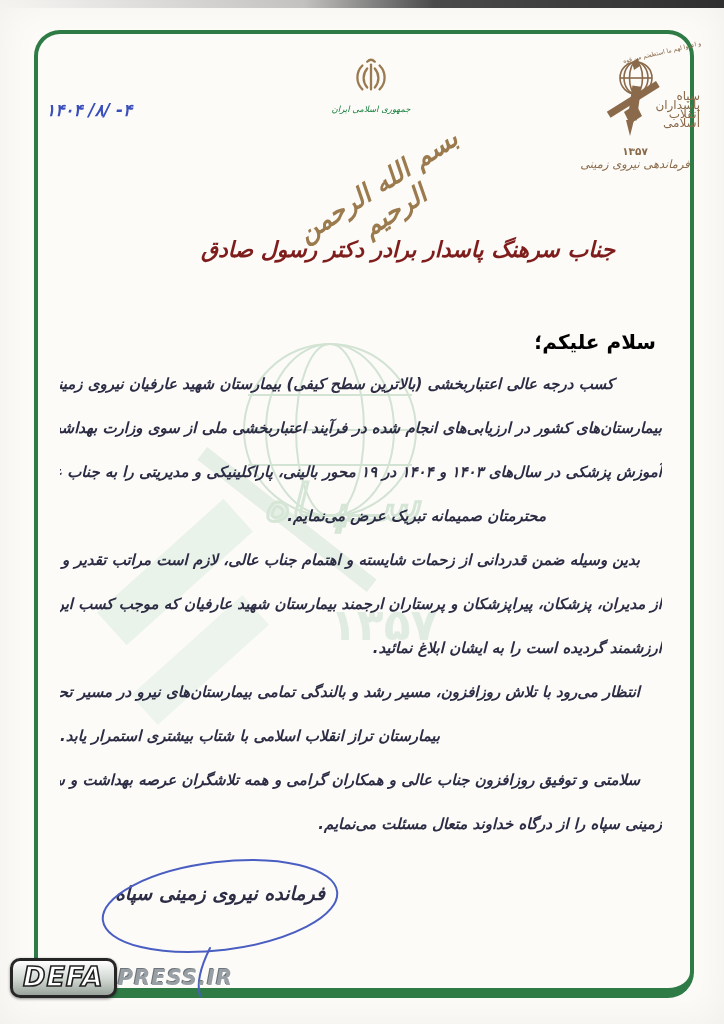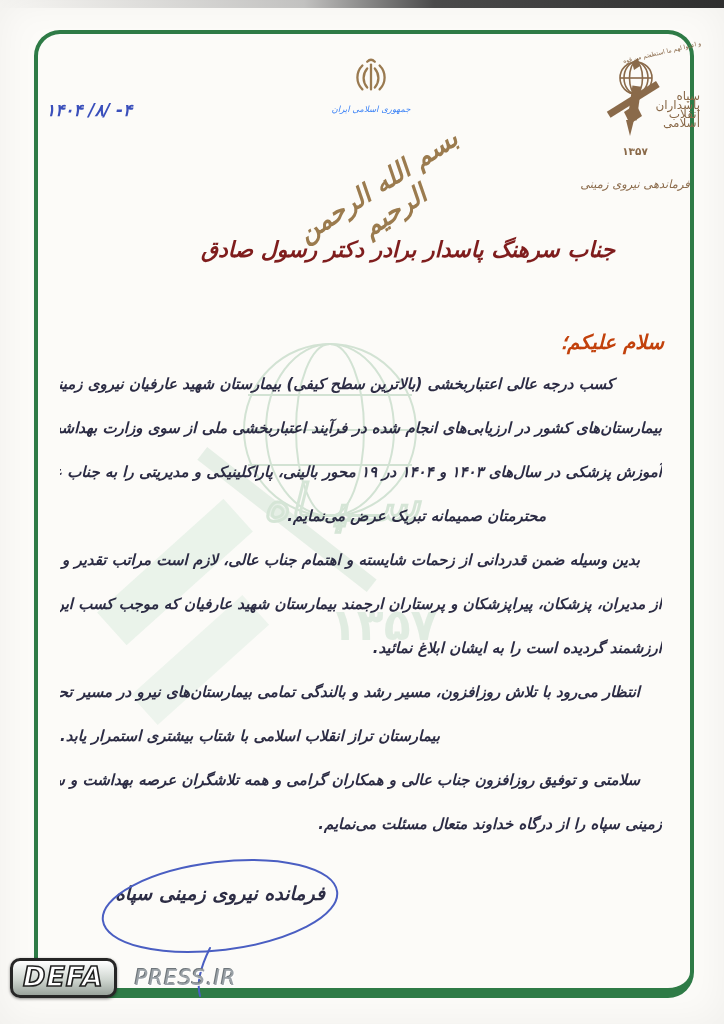--- a/index.html
+++ b/index.html
@@ -22,50 +22,50 @@
     z-index:1;
   }
   
   .watermark{position:absolute;left:30px;top:295px;z-index:0;opacity:.6;pointer-events:none;}
   
   .date{
     position:absolute;left:46px;top:100px;z-index:2;direction:ltr;
     color:#3a4fbb;font-weight:bold;font-size:17px;font-style:italic;letter-spacing:1px;
   }
   .center-head{
-    position:absolute;left:296px;top:56px;width:150px;text-align:center;z-index:2;color:#3b82f6;
+    position:absolute;left:296px;top:56px;width:150px;text-align:center;z-index:2;color:#15803d;
   }
   .country{font-size:8.5px;font-style:italic;margin-top:2px;letter-spacing:.5px;}
   .bismillah{
     position:absolute;left:286px;top:168px;width:200px;z-index:2;
     transform:rotate(-33deg);direction:rtl;text-align:center;
     color:#9b7b4e;font-size:26px;font-weight:bold;font-style:italic;line-height:30px;
   }
   .irgc{
     position:absolute;left:570px;top:48px;width:130px;z-index:2;color:#8a6a4a;
     text-align:center;direction:rtl;
   }
   .irgc-motto{
     position:absolute;top:2px;right:-2px;width:96px;font-size:6px;line-height:7px;
     transform:rotate(-13deg);color:#8a6a4a;direction:rtl;text-align:right;
   }
   .irgc-org{
     position:absolute;top:44px;right:0;font-size:12px;line-height:9px;
     letter-spacing:1px;color:#8a6a4a;direction:rtl;text-align:right;
   }
   .irgc-year{font-size:10.5px;font-weight:bold;margin-top:1px;letter-spacing:2px;}
-  .irgc-unit{font-size:11.5px;font-style:italic;margin-top:20px;white-space:nowrap;}
+  .irgc-unit{font-size:11.5px;font-style:italic;margin-top:0;white-space:nowrap;}
   
   .recipient{
     position:absolute;left:92px;right:0;top:220px;z-index:2;text-align:center;direction:rtl;
     color:#7f1d1d;font-size:22px;font-weight:bold;font-style:italic;line-height:60px;
   }
   .salutation{
-    position:absolute;right:60px;top:330px;z-index:2;direction:rtl;
-    color:#c2410c;font-size:20px;font-weight:bold;font-style:italic;
+    position:absolute;right:68px;top:330px;z-index:2;direction:rtl;
+    color:#000000;font-size:20px;font-weight:bold;
   }
   .body-text{
     position:absolute;left:60px;top:362px;width:602px;z-index:2;direction:rtl;
     color:#2c2c44;font-size:15px;font-weight:bold;font-style:italic;
   }
   .bline{
     height:44px;line-height:44px;white-space:nowrap;overflow:hidden;
     text-align:justify;text-align-last:justify;
   }
   .ind-lg{padding-right:48px;}
@@ -87,21 +87,21 @@
   }
   .defa-badge{
     font-size:27px;font-weight:bold;font-style:italic;letter-spacing:1px;color:#fff;
     -webkit-text-stroke:1.6px #1f1f1f;
     background:linear-gradient(180deg,#ffffff 0%,#cfd6d0 55%,#9aa39c 100%);
     border:3px solid #262626;border-radius:10px;padding:0 10px 3px;
     box-shadow:0 1px 3px rgba(0,0,0,.45);
     text-align:center;
   }
   .defa-press{
-    margin-left:18px;font-size:21px;font-weight:normal;font-style:italic;letter-spacing:1px;
+    margin-left:1px;font-size:21px;font-weight:bold;font-style:italic;letter-spacing:1px;
     color:#99a0a5;text-shadow:1px 1px 0 #ffffff,-1px -1px 0 #6e757a;
   }
 </style>
 </head>
 <body>
 
 <div class="page">
 
   <svg class="watermark" width="620" height="500" viewBox="0 0 620 500">
     <g stroke="#b7d3bc" stroke-width="2" fill="none">

